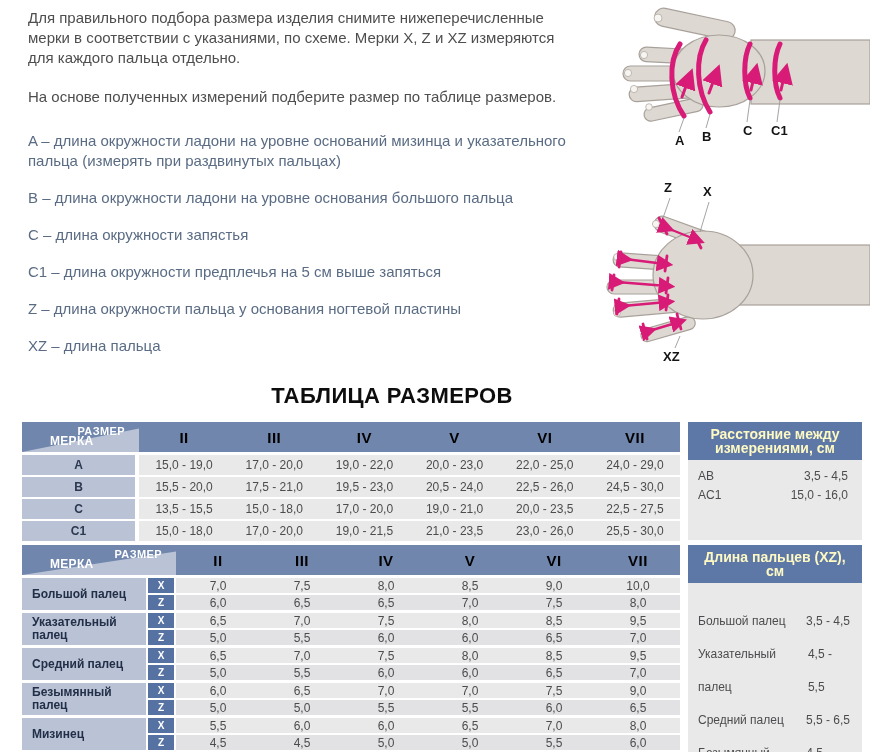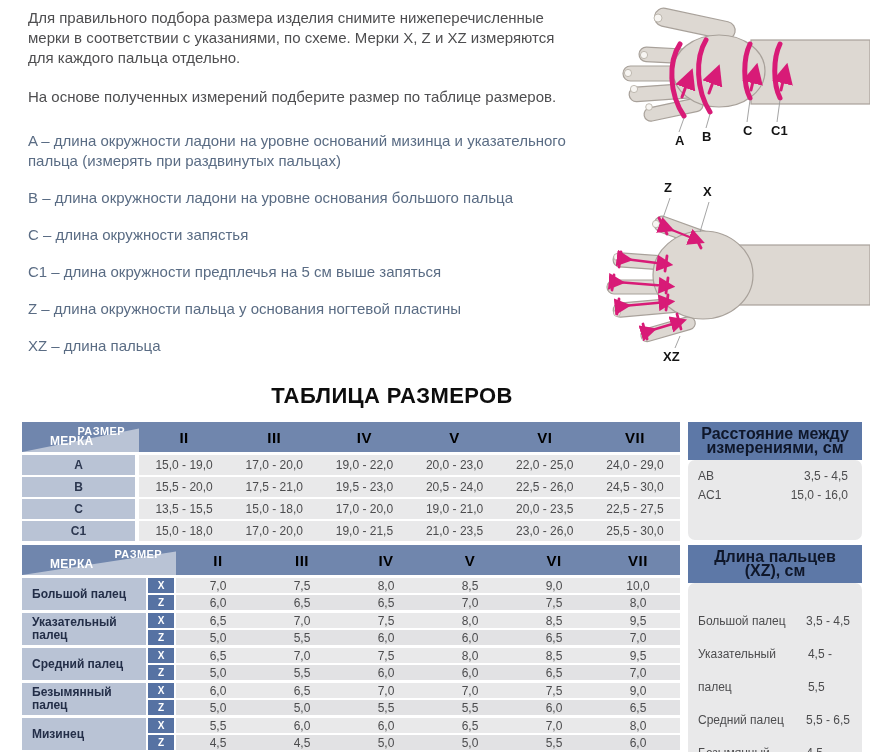--- a/index.html
+++ b/index.html
@@ -46,23 +46,23 @@
   .t2-group { display:grid; grid-template-columns:124px 26px 1fr; grid-template-rows:15px 15px;
     gap:2px; margin-bottom:3px; }
   .t2-name { grid-row:1 / 3; grid-column:1; background:#b9c3d5; display:flex; align-items:center;
     padding-left:10px; font-size:12px; font-weight:bold; color:#232e48; line-height:13px; }
   .t2-badge { background:#5672a3; color:#fff; font-size:10px; font-weight:bold;
     display:flex; align-items:center; justify-content:center; }
   
   .panel { position:absolute; left:688px; width:174px; }
   .panel-1 { top:422px; }
   .panel-2 { top:545px; }
-  .panel-head { background:#5d78a7; color:#0f172a; font-weight:bold; font-size:16px;
+  .panel-head { background:#5d78a7; color:#fef9c3; font-weight:bold; font-size:14px;
     text-align:center; line-height:14px; padding:5px 8px; }
-  .panel-body { background:#e9e9ea;border-radius:7px; }
+  .panel-body { background:#e9e9ea; }
   .panel-1 .panel-body { height:80px; padding:7px 14px 0 10px; }
   .panel-2 .panel-body { height:177px; padding:22px 12px 0 10px; }
   .p-row { display:flex; justify-content:space-between; font-size:12px; color:#4c4c4e; }
   .panel-1 .p-row { line-height:19px; }
   .panel-2 .p-row { line-height:33px; }
 </style>
 </head>
 <body>
 
 <div class="page">

